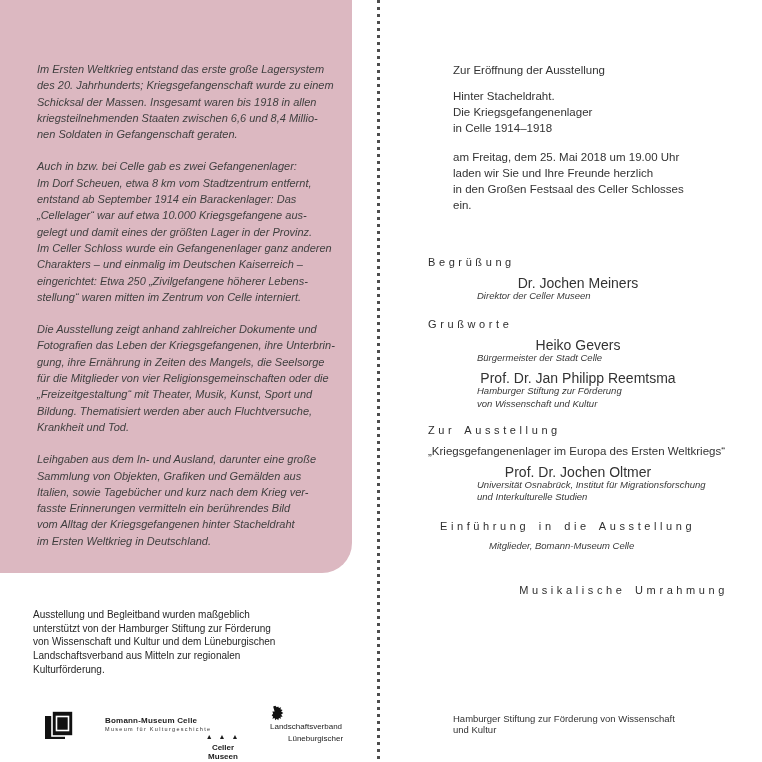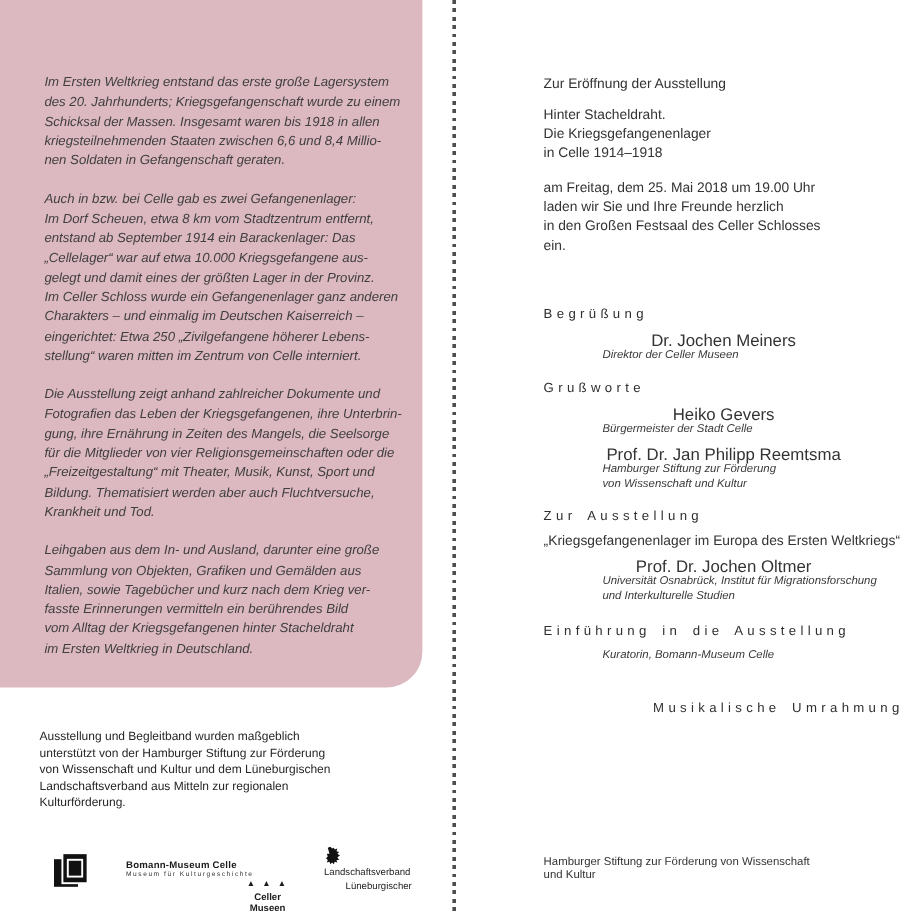--- a/index.html
+++ b/index.html
@@ -43,26 +43,26 @@
   .logo-land-icon{position:absolute;left:270px;top:705px;}
   .logo-land-line1{position:absolute;left:288px;top:734px;font-size:8px;color:#1c1c1c;}
   .logo-land-line2{position:absolute;left:270px;top:722px;font-size:8px;color:#1c1c1c;}
 
   
   .rp{position:absolute;left:453px;color:#333;}
   .occasion{top:64px;font-size:11.5px;}
   .main-title{top:88px;font-size:11.5px;line-height:16px;white-space:pre-line;}
   .invitation{top:149px;font-size:11.5px;line-height:16px;white-space:pre-line;}
 
-  .prog{position:absolute;left:453px;width:300px;}
+  .prog{position:absolute;left:428px;width:300px;}
   .prog-heading{font-size:11px;letter-spacing:3.6px;word-spacing:3px;color:#2e2e2e;line-height:15px;margin:0 0 6px;}
   .prog-name{font-size:14px;line-height:14px;color:#333;margin:0;text-align:center;}
   .prog-role{font-size:9.5px;line-height:12.3px;font-style:italic;color:#3a3a3a;margin:0 0 7px 49px;white-space:pre-line;}
   .prog-quote{font-size:11.5px;line-height:14px;color:#333;margin:0 0 7px;}
-  .s0{top:255px;} .s1{top:317px;} .s2{top:423px;} .s3{top:519px;} .s4{top:583px;text-align:right;}
+  .s0{top:255px;} .s1{top:317px;} .s2{top:423px;} .s3{top:519px;margin-left:12px;} .s4{top:583px;text-align:right;}
 
   .footer-right{position:absolute;left:453px;top:713px;font-size:9.5px;color:#333;}
 </style>
 </head>
 <body>
 
 <div class="sheet">
 
   <div class="pink-block"></div>
 
@@ -155,21 +155,21 @@
   <div class="prog s2">
     <p class="prog-heading">Zur Ausstellung</p>
     <p class="prog-quote">„Kriegsgefangenenlager im Europa des Ersten Weltkriegs“</p>
     <p class="prog-name">Prof. Dr. Jochen Oltmer</p>
     <p class="prog-role">Universität Osnabrück, Institut für Migrationsforschung
 und Interkulturelle Studien</p>
   </div>
 
   <div class="prog s3">
     <p class="prog-heading">Einführung in die Ausstellung</p>
-    <p class="prog-role">Kuratorin, Bomann-Museum Celle</p>
+    <p class="prog-role">Mitglieder, Bomann-Museum Celle</p>
   </div>
 
   <div class="prog s4">
     <p class="prog-heading">Musikalische Umrahmung</p>
   </div>
 
   <div class="footer-right">Hamburger Stiftung zur Förderung von Wissenschaft und Kultur</div>
 
 </div>
 

